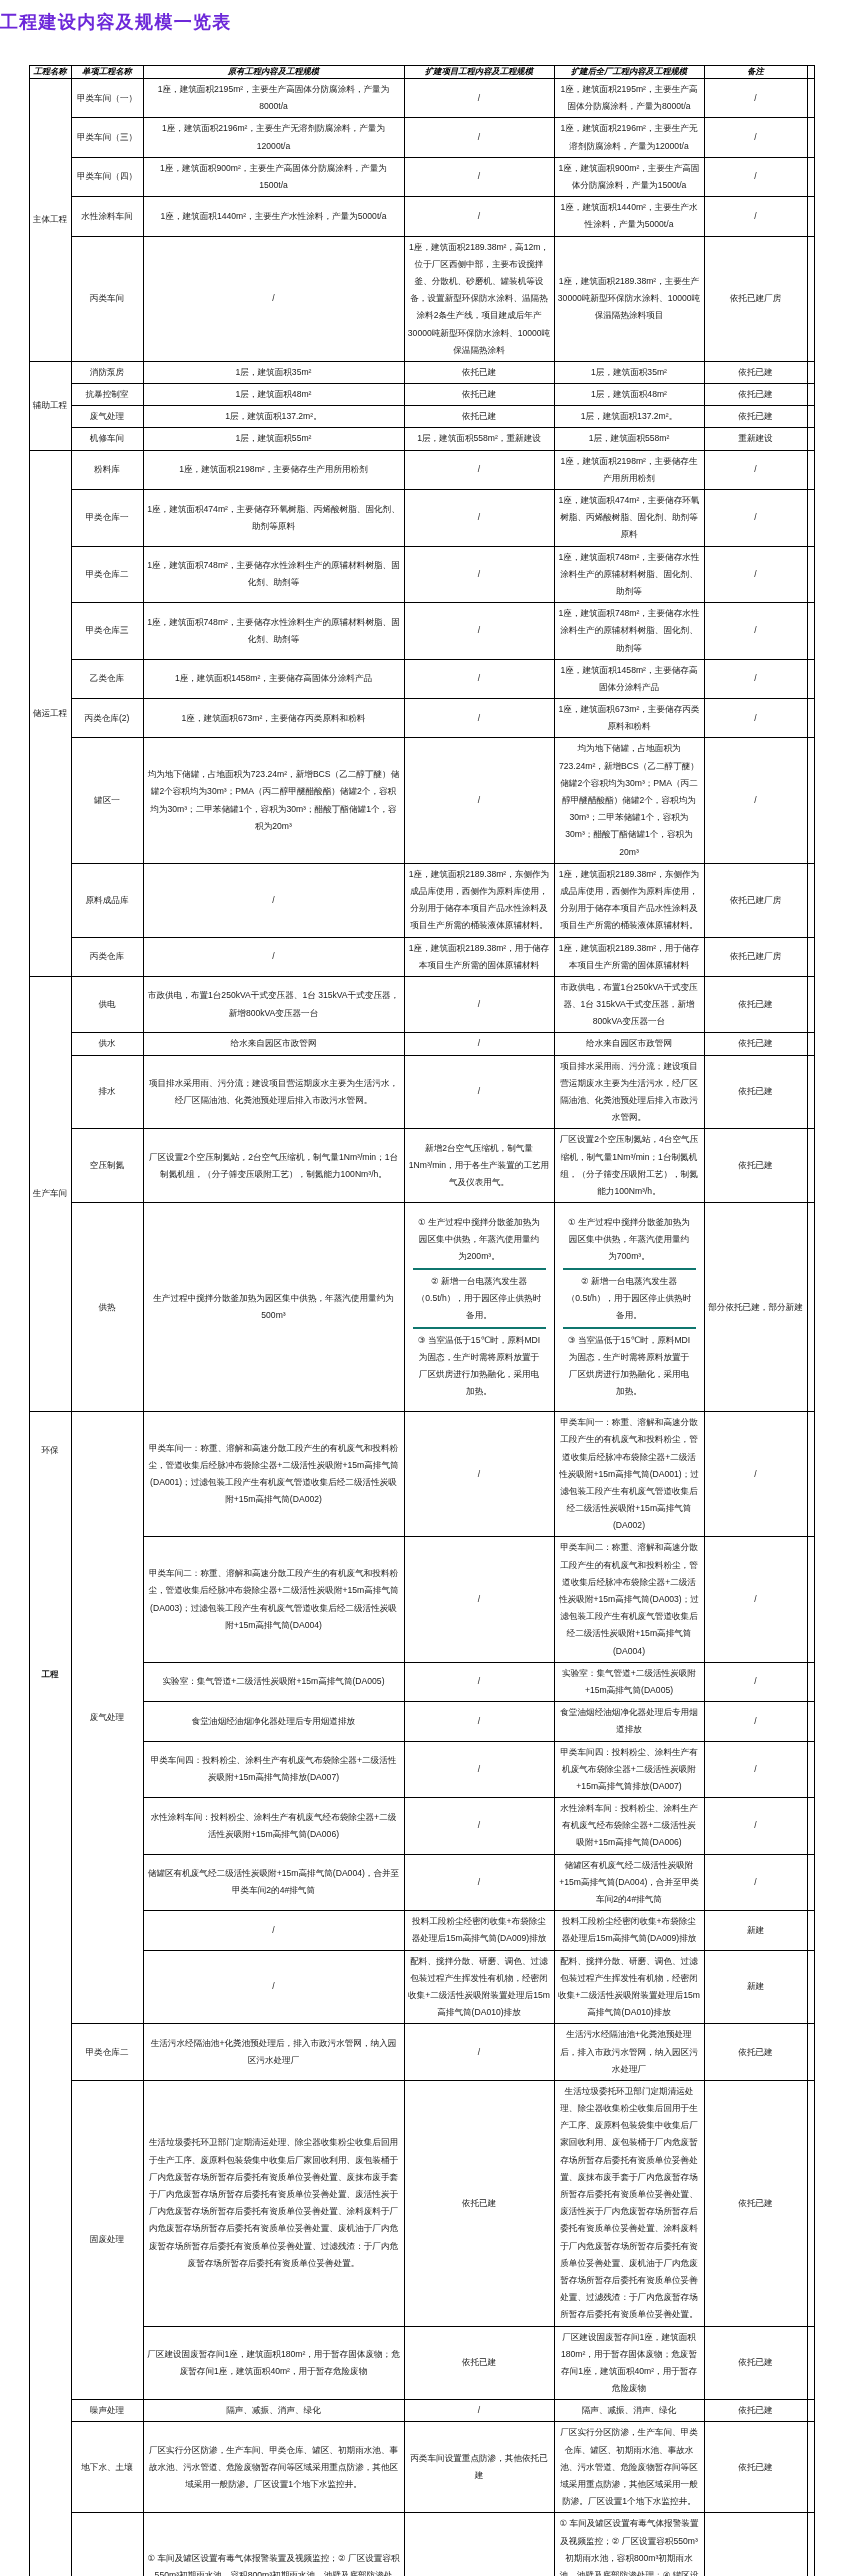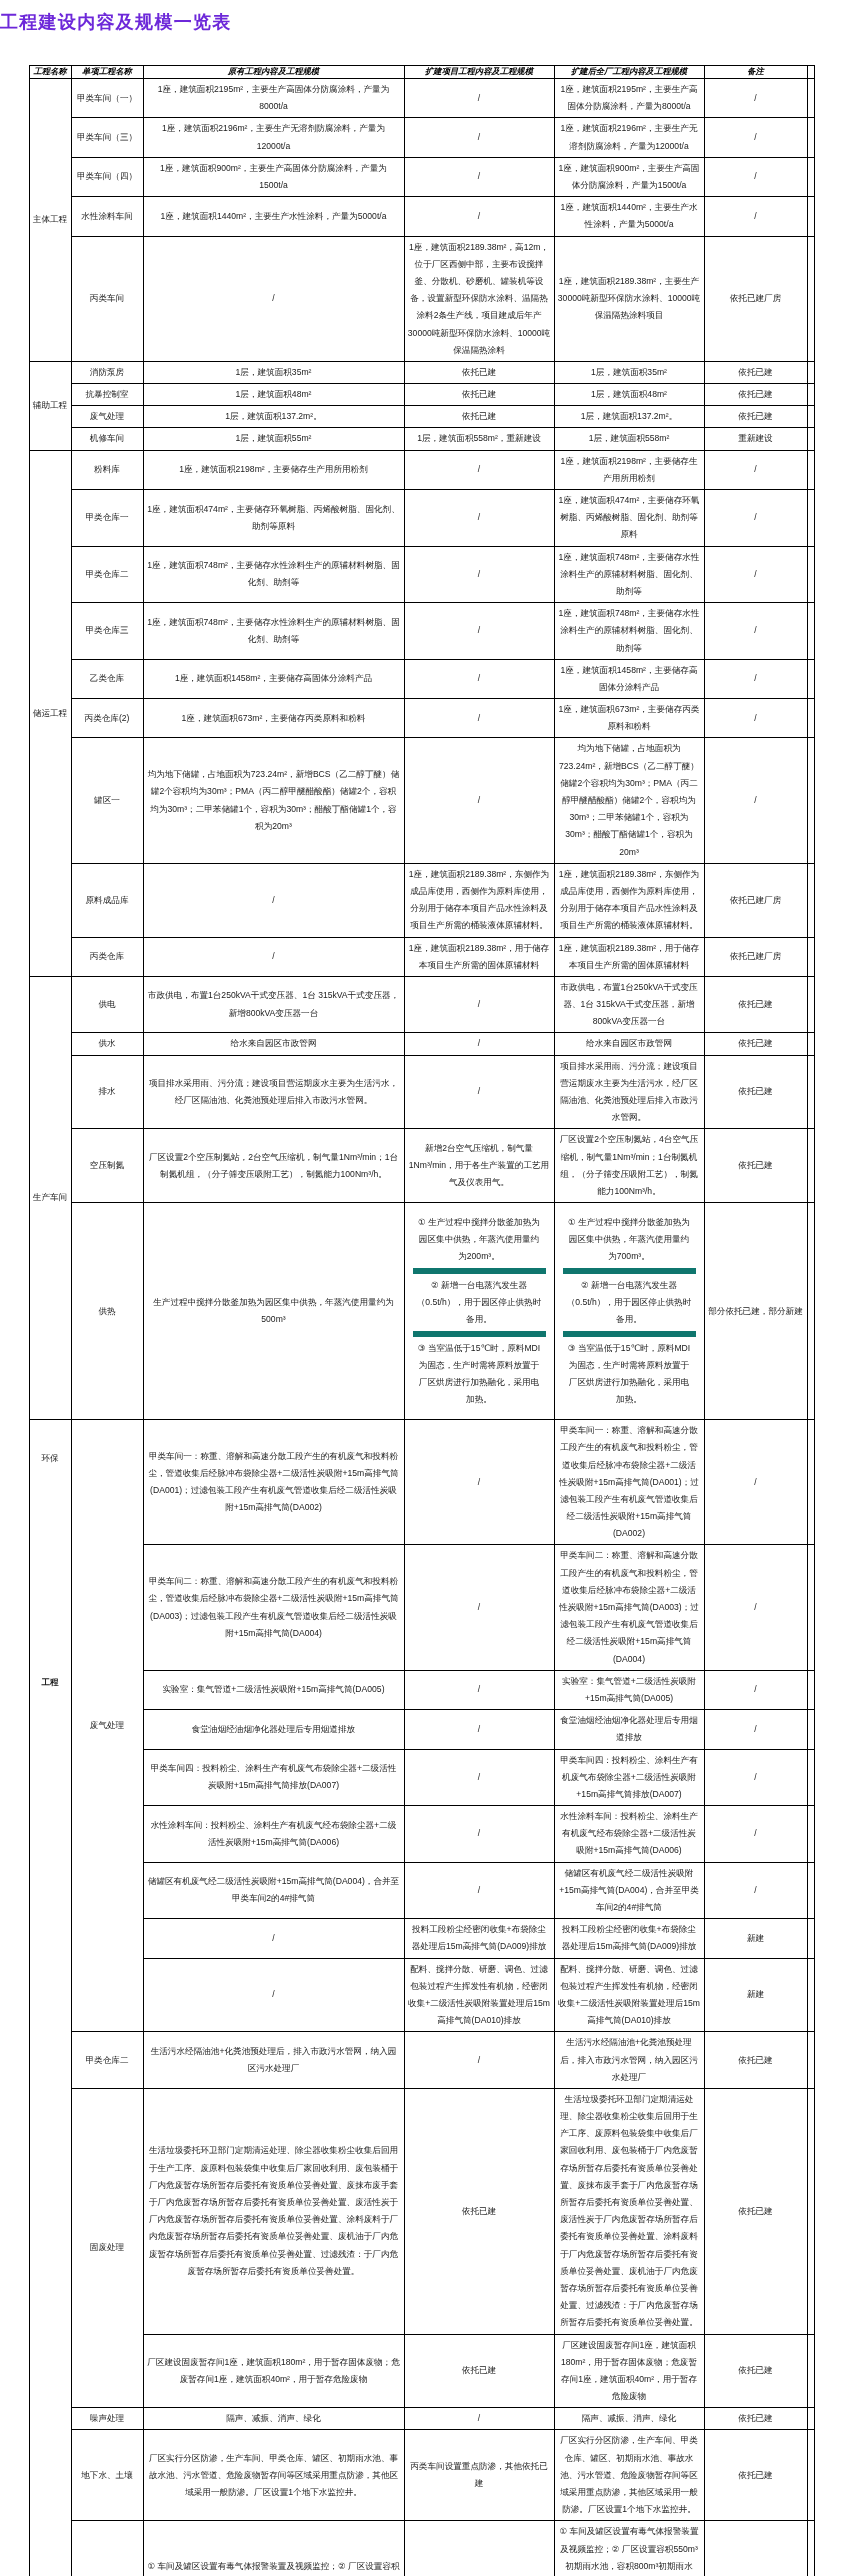--- a/index.html
+++ b/index.html
@@ -8,21 +8,21 @@
   table{border-collapse:collapse;table-layout:fixed;margin:30.5px 0 26.6px 28.5px;border:1.3px solid #000;border-right:none;background:#fff;}
   th,td{border:0.7px solid #000;font-size:8.6px;line-height:2.0;padding:2px 3.3px;text-align:center;vertical-align:middle;overflow-wrap:break-word;color:#1a1a1a;}
   thead th{font-size:8.3px;font-weight:bold;padding:0.7px 1.3px;line-height:1.35;border-bottom:1.3px solid #000;color:#000;font-style:italic;}
   tr.thick-top td{border-top:1.7px solid #000;}
   td.group-cell{font-weight:normal;padding:2px 2px;}
   td.group-cell.split{vertical-align:top;padding-top:32px;}
   td.group-cell.split .chunk{display:block;line-height:1.5;}
   td.group-cell.split .chunk + .chunk{margin-top:211px;font-weight:bold;}
   td.parts{padding:8px;}
   td.parts .part{padding:2.7px 4px;}
-  td.parts .part + .part{border-top:6px solid #0f766e;}
+  td.parts .part + .part{border-top:2px solid #0f766e;}
   td.stub{padding:0;}
 </style>
 </head>
 <body>
 
 <div class="title">工程建设内容及规模一览表</div>
 
 <table>
   <colgroup>
     <col style="width:42px">

